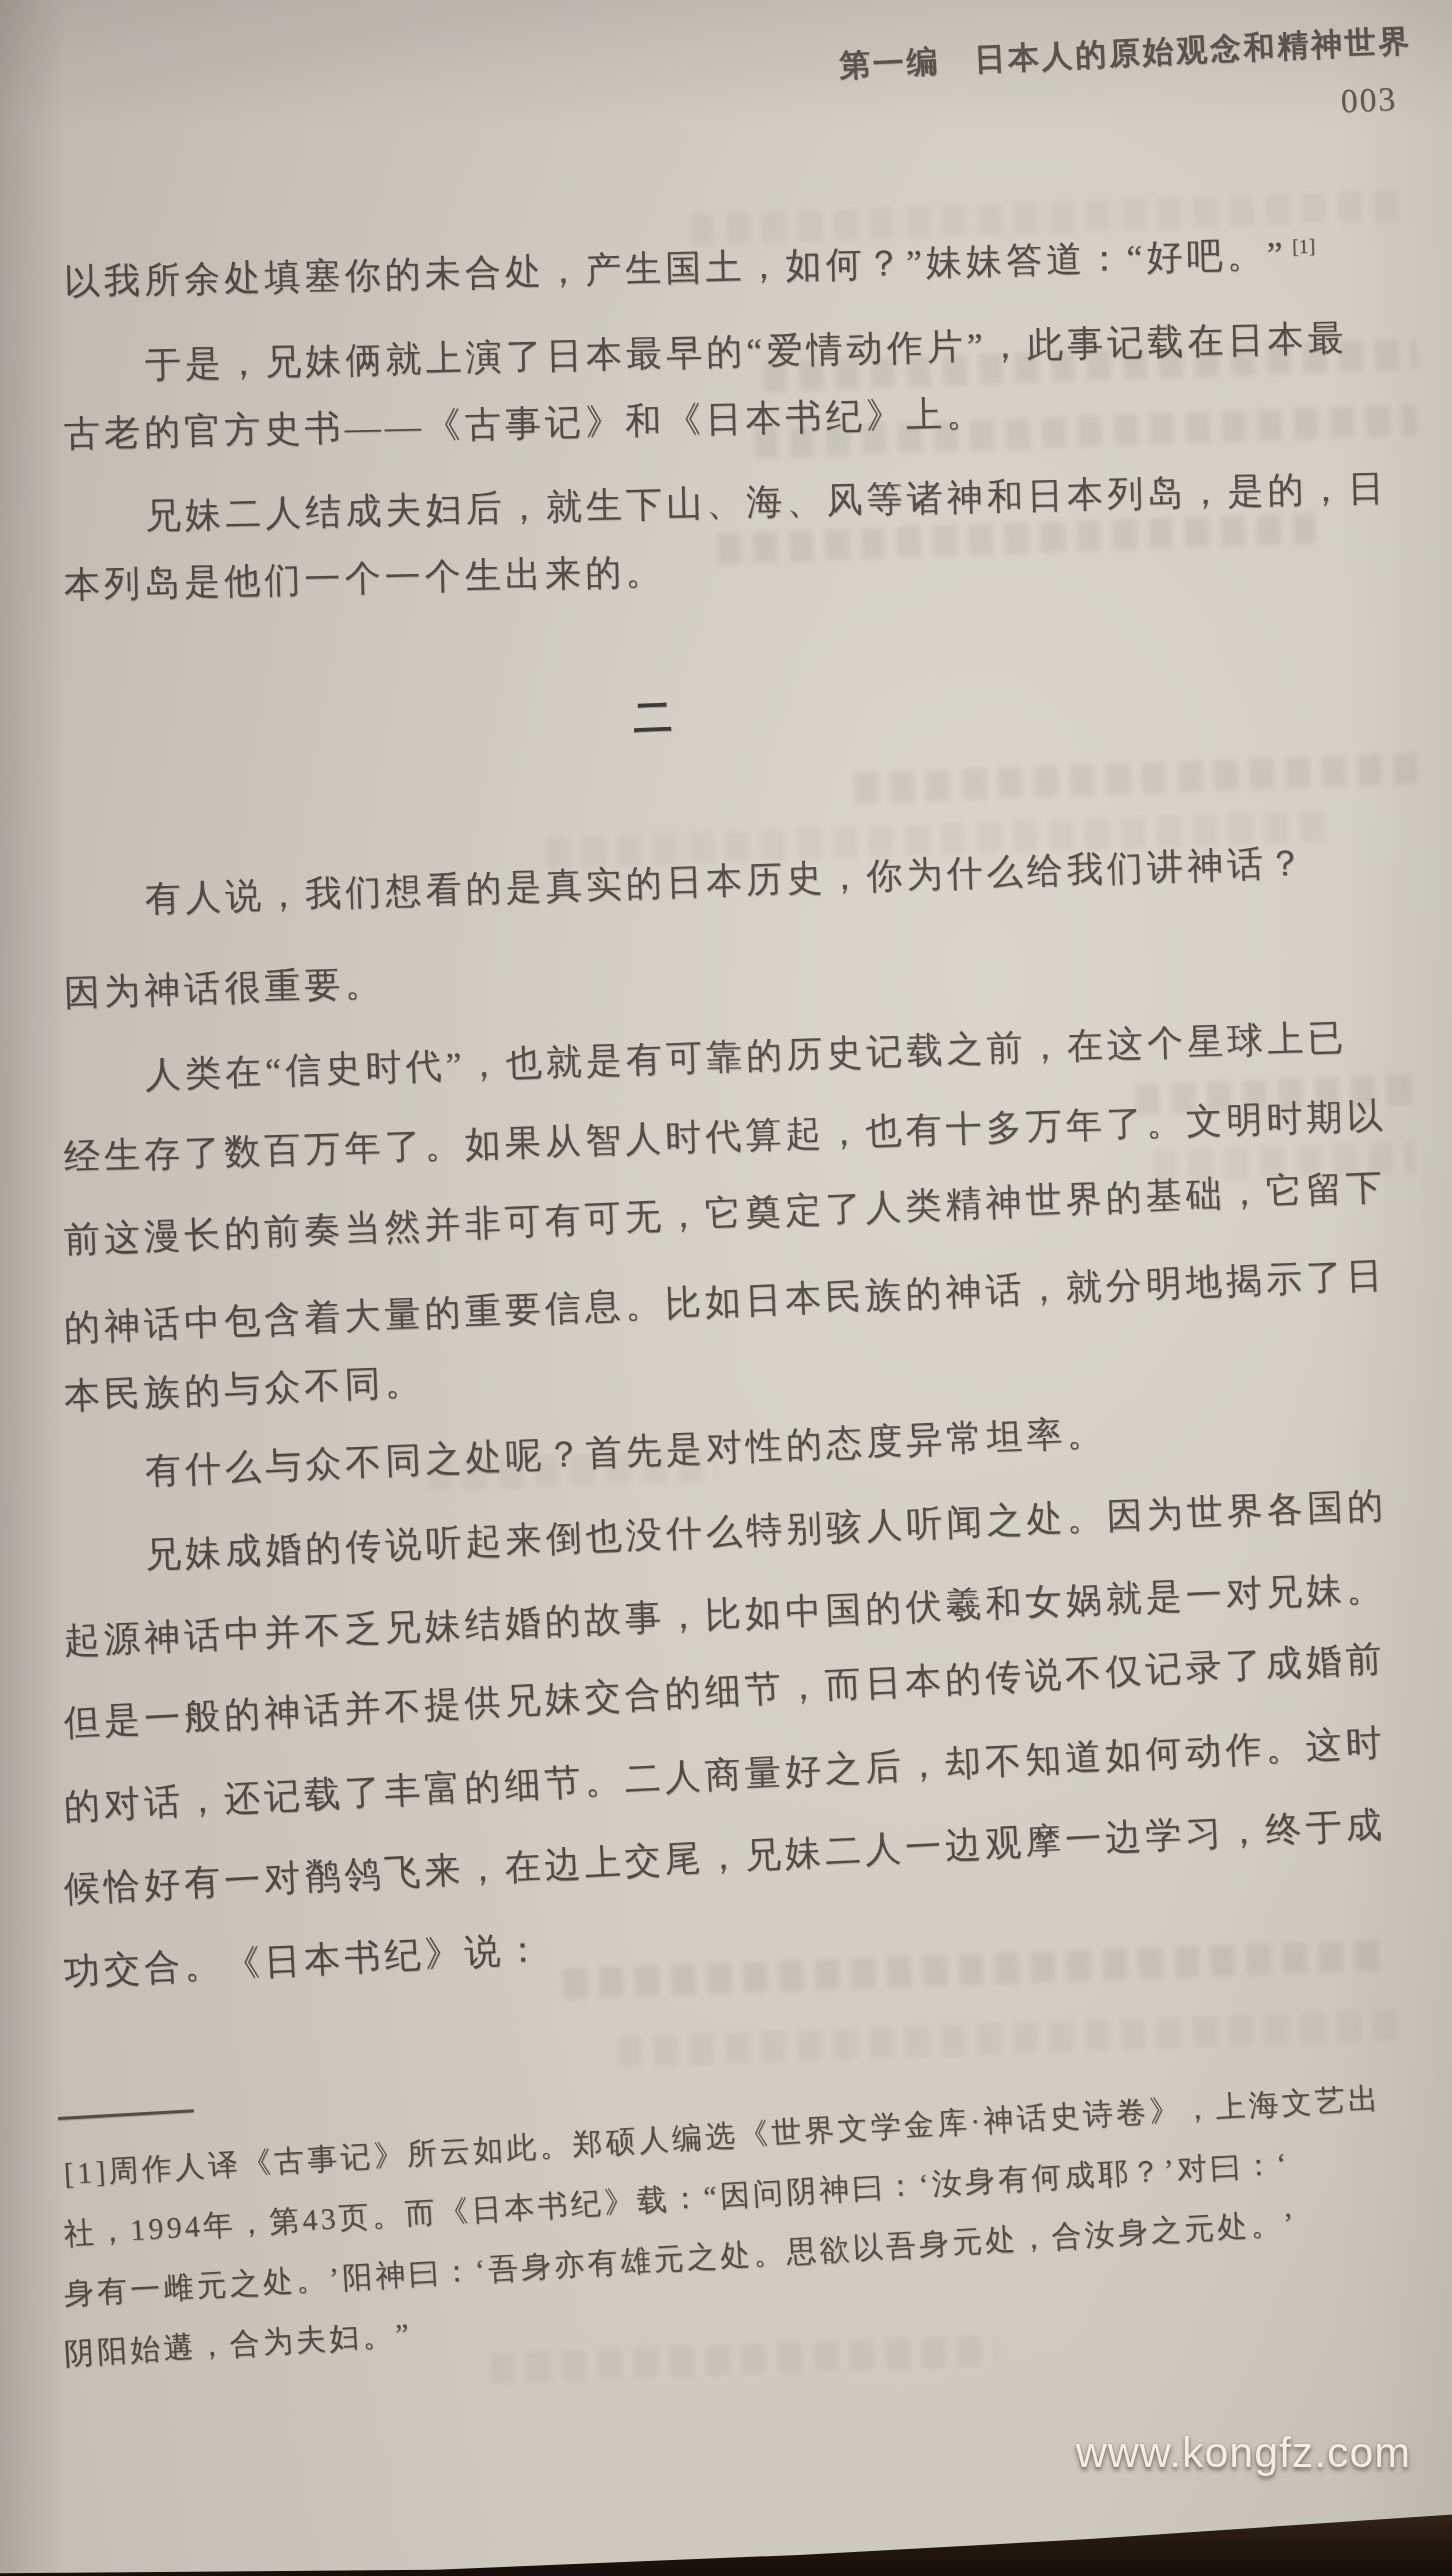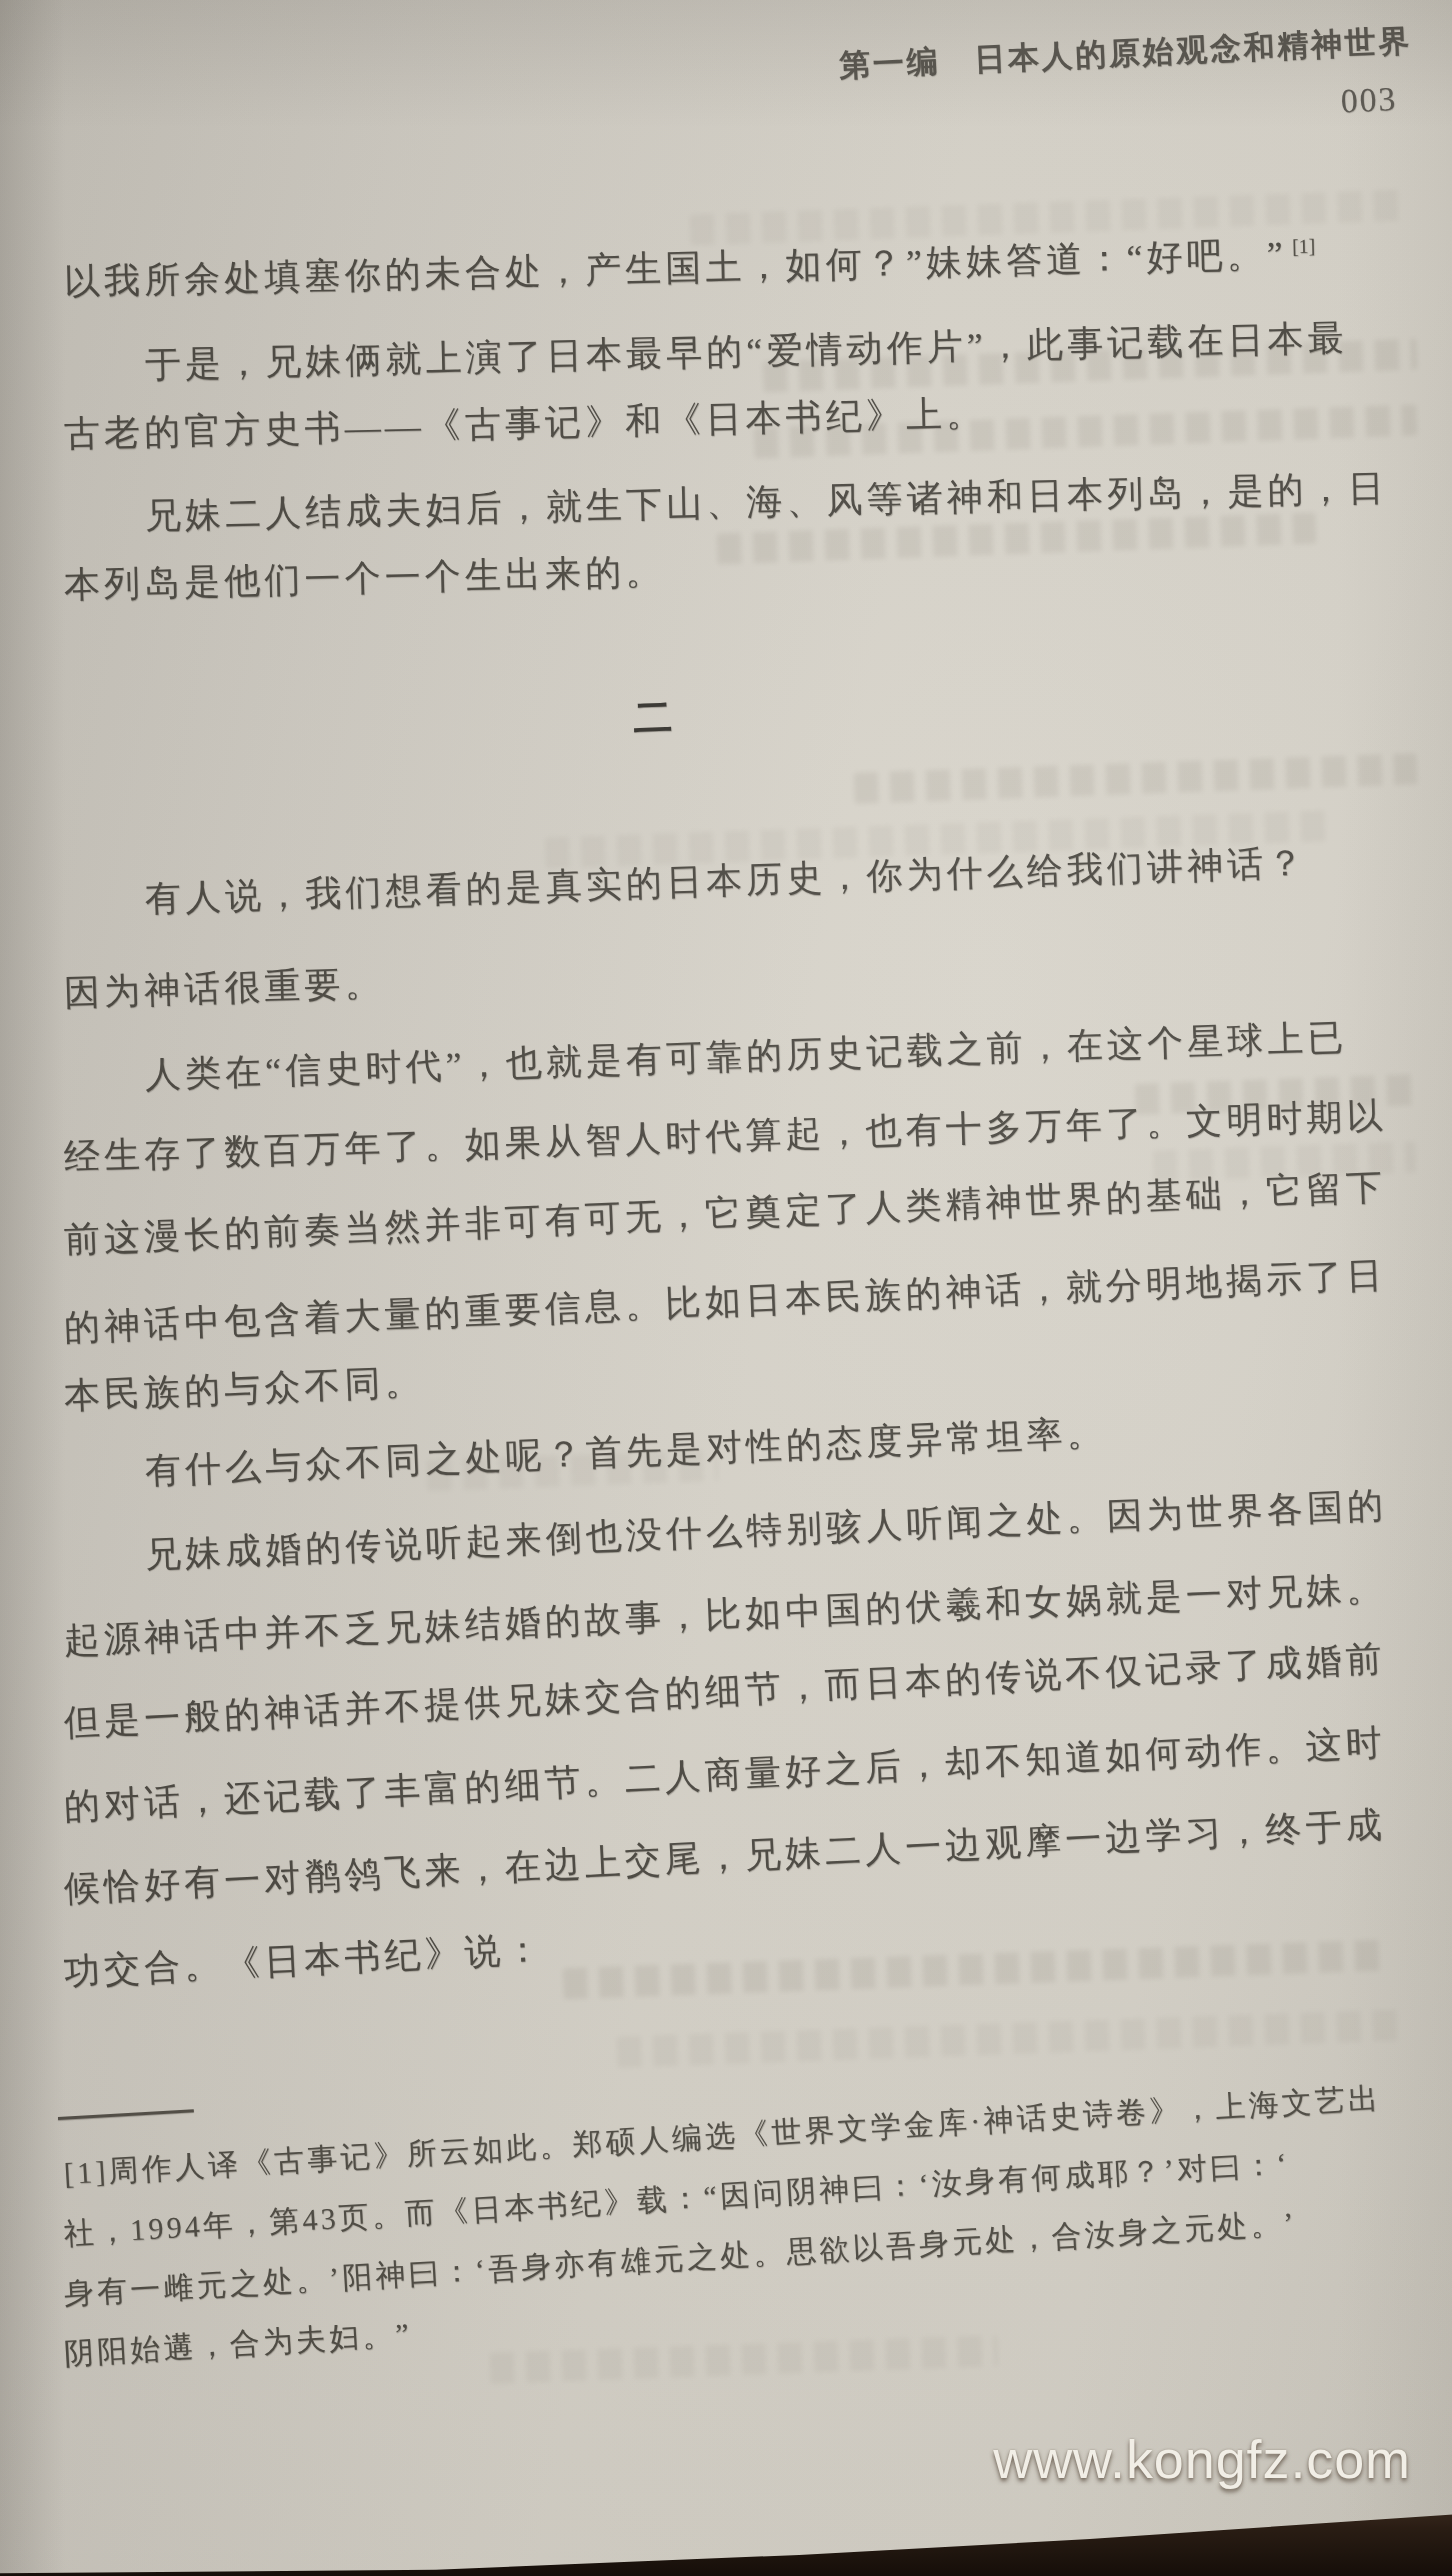--- a/index.html
+++ b/index.html
@@ -74,21 +74,21 @@
   }
   #watermark{position:absolute;right:42px;top:2432px;text-align:right;}
   #watermark-name{
     font-family:"DejaVu Serif","Liberation Serif",serif;font-weight:bold;
     font-size:50px;letter-spacing:6.4px;color:#f1eee6;
     text-shadow:0 2.7px 4.5px rgba(96,84,70,0.85),0 0 1.8px rgba(120,108,92,0.6);
     white-space:nowrap;
   }
   #watermark-url{
     font-family:"Liberation Sans","DejaVu Sans",sans-serif;
-    font-size:54px;letter-spacing:0.9px;color:#f1eee6;margin-top:-3.6px;
+    font-size:43px;letter-spacing:0.9px;color:#f1eee6;margin-top:-3.6px;
     text-shadow:0 2.7px 4.5px rgba(96,84,70,0.85),0 0 1.8px rgba(120,108,92,0.6);
     white-space:nowrap;
   }
 </style>
 </head>
 <body>
 
 <div id="photo">
 
   <div class="ghost gsoft" style="left:690px;top:202px;width:717px;"></div>

